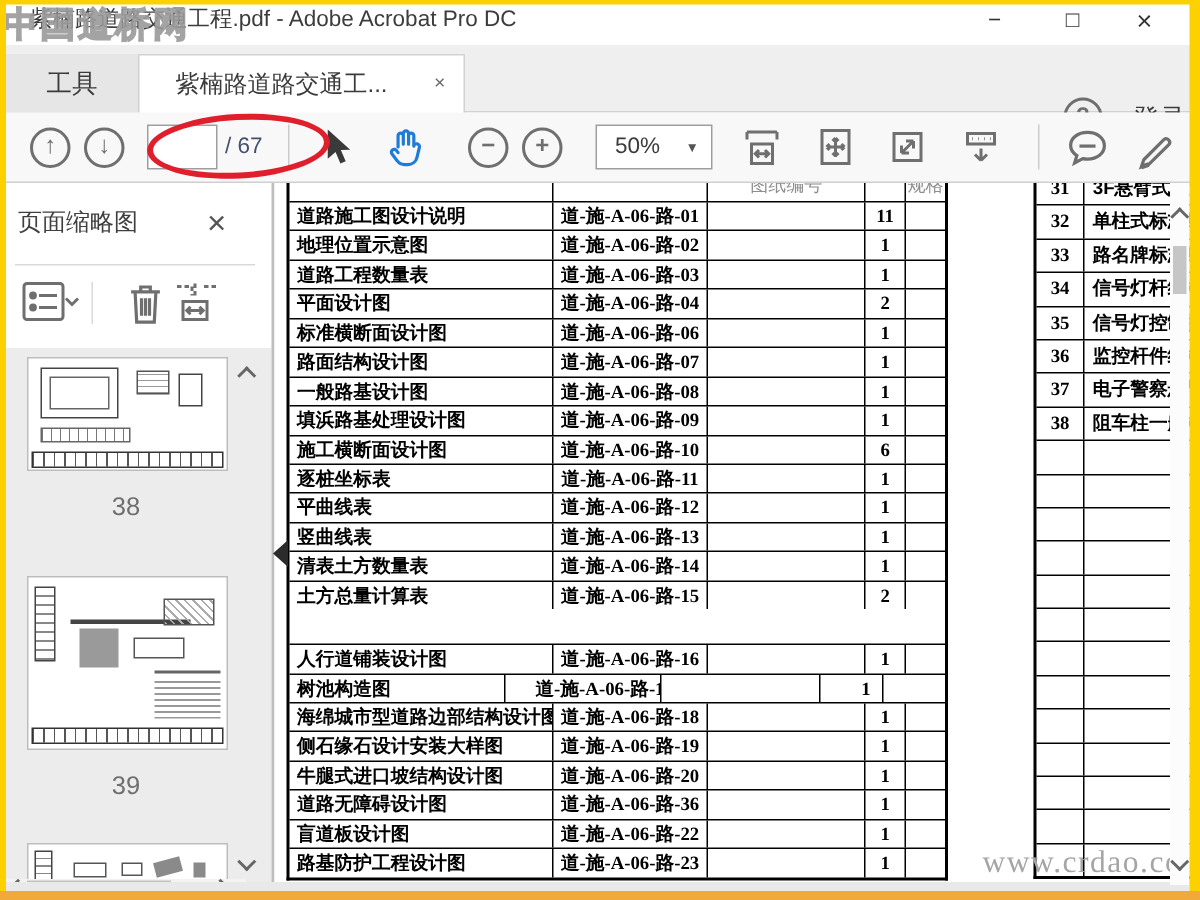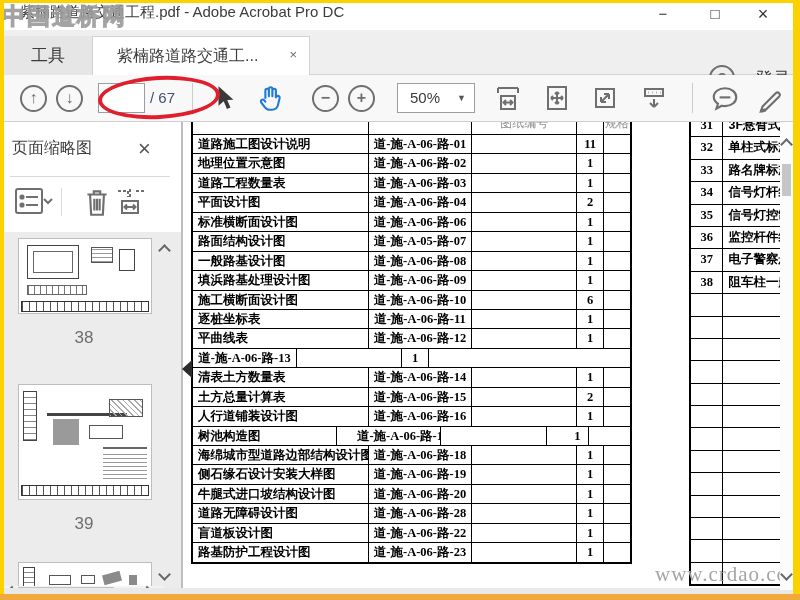--- a/index.html
+++ b/index.html
@@ -297,21 +297,21 @@
           </div>
           <div class="drow" style="height: 19.45px;">
             <div class="dcell tl" style="width: 176px; line-height: 18.45px;">标准横断面设计图</div>
             <div class="dcell tc" style="width: 104px; line-height: 18.45px;">道-施-A-06-路-06</div>
             <div class="dcell tc" style="width: 105px; line-height: 18.45px;"></div>
             <div class="dcell tc" style="width: 27px; line-height: 18.45px;">1</div>
             <div class="dcell tc" style="width: 26px; line-height: 18.45px;"></div>
           </div>
           <div class="drow" style="height: 19.45px;">
             <div class="dcell tl" style="width: 176px; line-height: 18.45px;">路面结构设计图</div>
-            <div class="dcell tc" style="width: 104px; line-height: 18.45px;">道-施-A-05-路-07</div>
+            <div class="dcell tc" style="width: 104px; line-height: 18.45px;">道-施-A-06-路-07</div>
             <div class="dcell tc" style="width: 105px; line-height: 18.45px;"></div>
             <div class="dcell tc" style="width: 27px; line-height: 18.45px;">1</div>
             <div class="dcell tc" style="width: 26px; line-height: 18.45px;"></div>
           </div>
           <div class="drow" style="height: 19.45px;">
             <div class="dcell tl" style="width: 176px; line-height: 18.45px;">一般路基设计图</div>
             <div class="dcell tc" style="width: 104px; line-height: 18.45px;">道-施-A-06-路-08</div>
             <div class="dcell tc" style="width: 105px; line-height: 18.45px;"></div>
             <div class="dcell tc" style="width: 27px; line-height: 18.45px;">1</div>
             <div class="dcell tc" style="width: 26px; line-height: 18.45px;"></div>
@@ -338,40 +338,41 @@
             <div class="dcell tc" style="width: 26px; line-height: 18.45px;"></div>
           </div>
           <div class="drow" style="height: 19.45px;">
             <div class="dcell tl" style="width: 176px; line-height: 18.45px;">平曲线表</div>
             <div class="dcell tc" style="width: 104px; line-height: 18.45px;">道-施-A-06-路-12</div>
             <div class="dcell tc" style="width: 105px; line-height: 18.45px;"></div>
             <div class="dcell tc" style="width: 27px; line-height: 18.45px;">1</div>
             <div class="dcell tc" style="width: 26px; line-height: 18.45px;"></div>
           </div>
           <div class="drow" style="height: 19.45px;">
+            <div class="dcell tl" style="width: 176px; line-height: 18.45px;">竖曲线表</div>
             <div class="dcell tc" style="width: 104px; line-height: 18.45px;">道-施-A-06-路-13</div>
             <div class="dcell tc" style="width: 105px; line-height: 18.45px;"></div>
             <div class="dcell tc" style="width: 27px; line-height: 18.45px;">1</div>
             <div class="dcell tc" style="width: 26px; line-height: 18.45px;"></div>
           </div>
           <div class="drow" style="height: 19.45px;">
             <div class="dcell tl" style="width: 176px; line-height: 18.45px;">清表土方数量表</div>
             <div class="dcell tc" style="width: 104px; line-height: 18.45px;">道-施-A-06-路-14</div>
             <div class="dcell tc" style="width: 105px; line-height: 18.45px;"></div>
             <div class="dcell tc" style="width: 27px; line-height: 18.45px;">1</div>
             <div class="dcell tc" style="width: 26px; line-height: 18.45px;"></div>
           </div>
           <div class="drow" style="height: 19.45px;">
             <div class="dcell tl" style="width: 176px; line-height: 18.45px;">土方总量计算表</div>
             <div class="dcell tc" style="width: 104px; line-height: 18.45px;">道-施-A-06-路-15</div>
             <div class="dcell tc" style="width: 105px; line-height: 18.45px;"></div>
             <div class="dcell tc" style="width: 27px; line-height: 18.45px;">2</div>
             <div class="dcell tc" style="width: 26px; line-height: 18.45px;"></div>
           </div>
-          <div class="drow" style="height: 19.45px;">
+          <div class="drow" style="height: 19.45px; margin-top: 23px;">
             <div class="dcell tl" style="width: 176px; line-height: 18.45px;">人行道铺装设计图</div>
             <div class="dcell tc" style="width: 104px; line-height: 18.45px;">道-施-A-06-路-16</div>
             <div class="dcell tc" style="width: 105px; line-height: 18.45px;"></div>
             <div class="dcell tc" style="width: 27px; line-height: 18.45px;">1</div>
             <div class="dcell tc" style="width: 26px; line-height: 18.45px;"></div>
           </div>
           <div class="drow" style="height: 19.45px; gap: 20px;">
             <div class="dcell tl" style="width: 176px; line-height: 18.45px;">树池构造图</div>
             <div class="dcell tc" style="width: 104px; line-height: 18.45px;">道-施-A-06-路-17</div>
             <div class="dcell tc" style="width: 105px; line-height: 18.45px;"></div>
@@ -394,21 +395,21 @@
           </div>
           <div class="drow" style="height: 19.45px;">
             <div class="dcell tl" style="width: 176px; line-height: 18.45px;">牛腿式进口坡结构设计图</div>
             <div class="dcell tc" style="width: 104px; line-height: 18.45px;">道-施-A-06-路-20</div>
             <div class="dcell tc" style="width: 105px; line-height: 18.45px;"></div>
             <div class="dcell tc" style="width: 27px; line-height: 18.45px;">1</div>
             <div class="dcell tc" style="width: 26px; line-height: 18.45px;"></div>
           </div>
           <div class="drow" style="height: 19.45px;">
             <div class="dcell tl" style="width: 176px; line-height: 18.45px;">道路无障碍设计图</div>
-            <div class="dcell tc" style="width: 104px; line-height: 18.45px;">道-施-A-06-路-28</div>
+            <div class="dcell tc" style="width: 104px; line-height: 18.45px;">道-施-A-06-路-36</div>
             <div class="dcell tc" style="width: 105px; line-height: 18.45px;"></div>
             <div class="dcell tc" style="width: 27px; line-height: 18.45px;">1</div>
             <div class="dcell tc" style="width: 26px; line-height: 18.45px;"></div>
           </div>
           <div class="drow" style="height: 19.45px;">
             <div class="dcell tl" style="width: 176px; line-height: 18.45px;">盲道板设计图</div>
             <div class="dcell tc" style="width: 104px; line-height: 18.45px;">道-施-A-06-路-22</div>
             <div class="dcell tc" style="width: 105px; line-height: 18.45px;"></div>
             <div class="dcell tc" style="width: 27px; line-height: 18.45px;">1</div>
             <div class="dcell tc" style="width: 26px; line-height: 18.45px;"></div>

